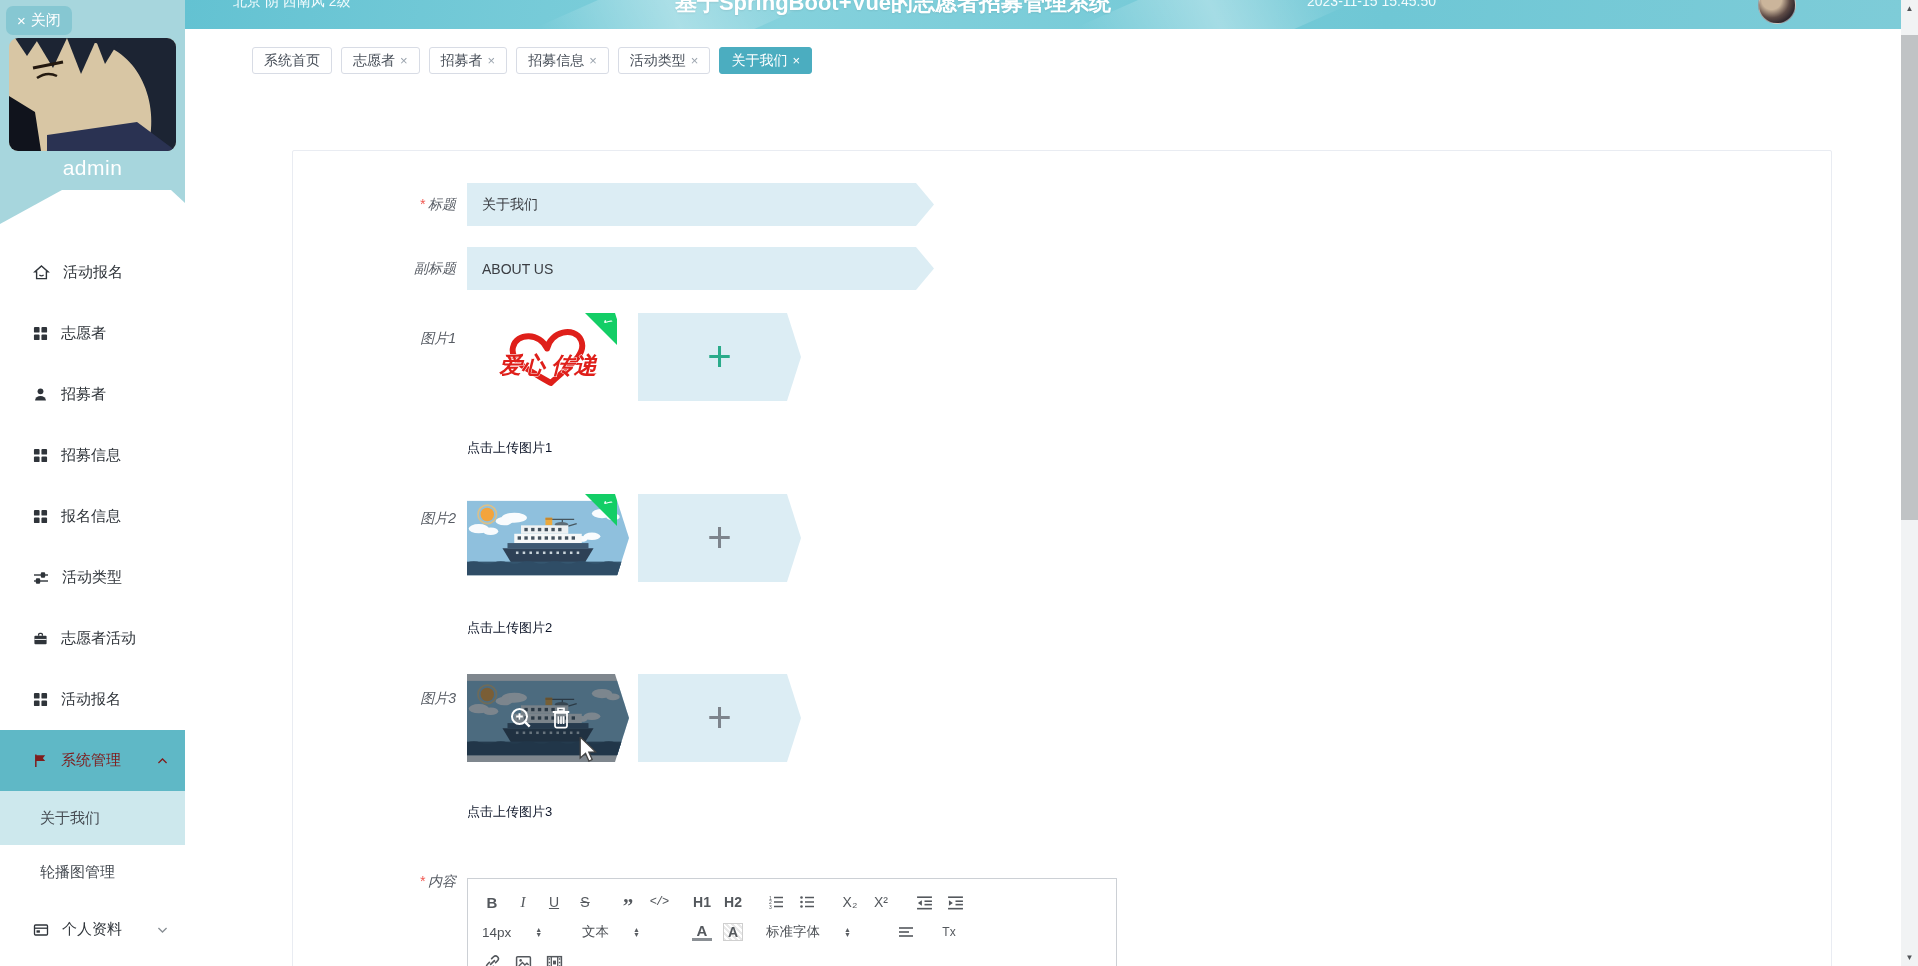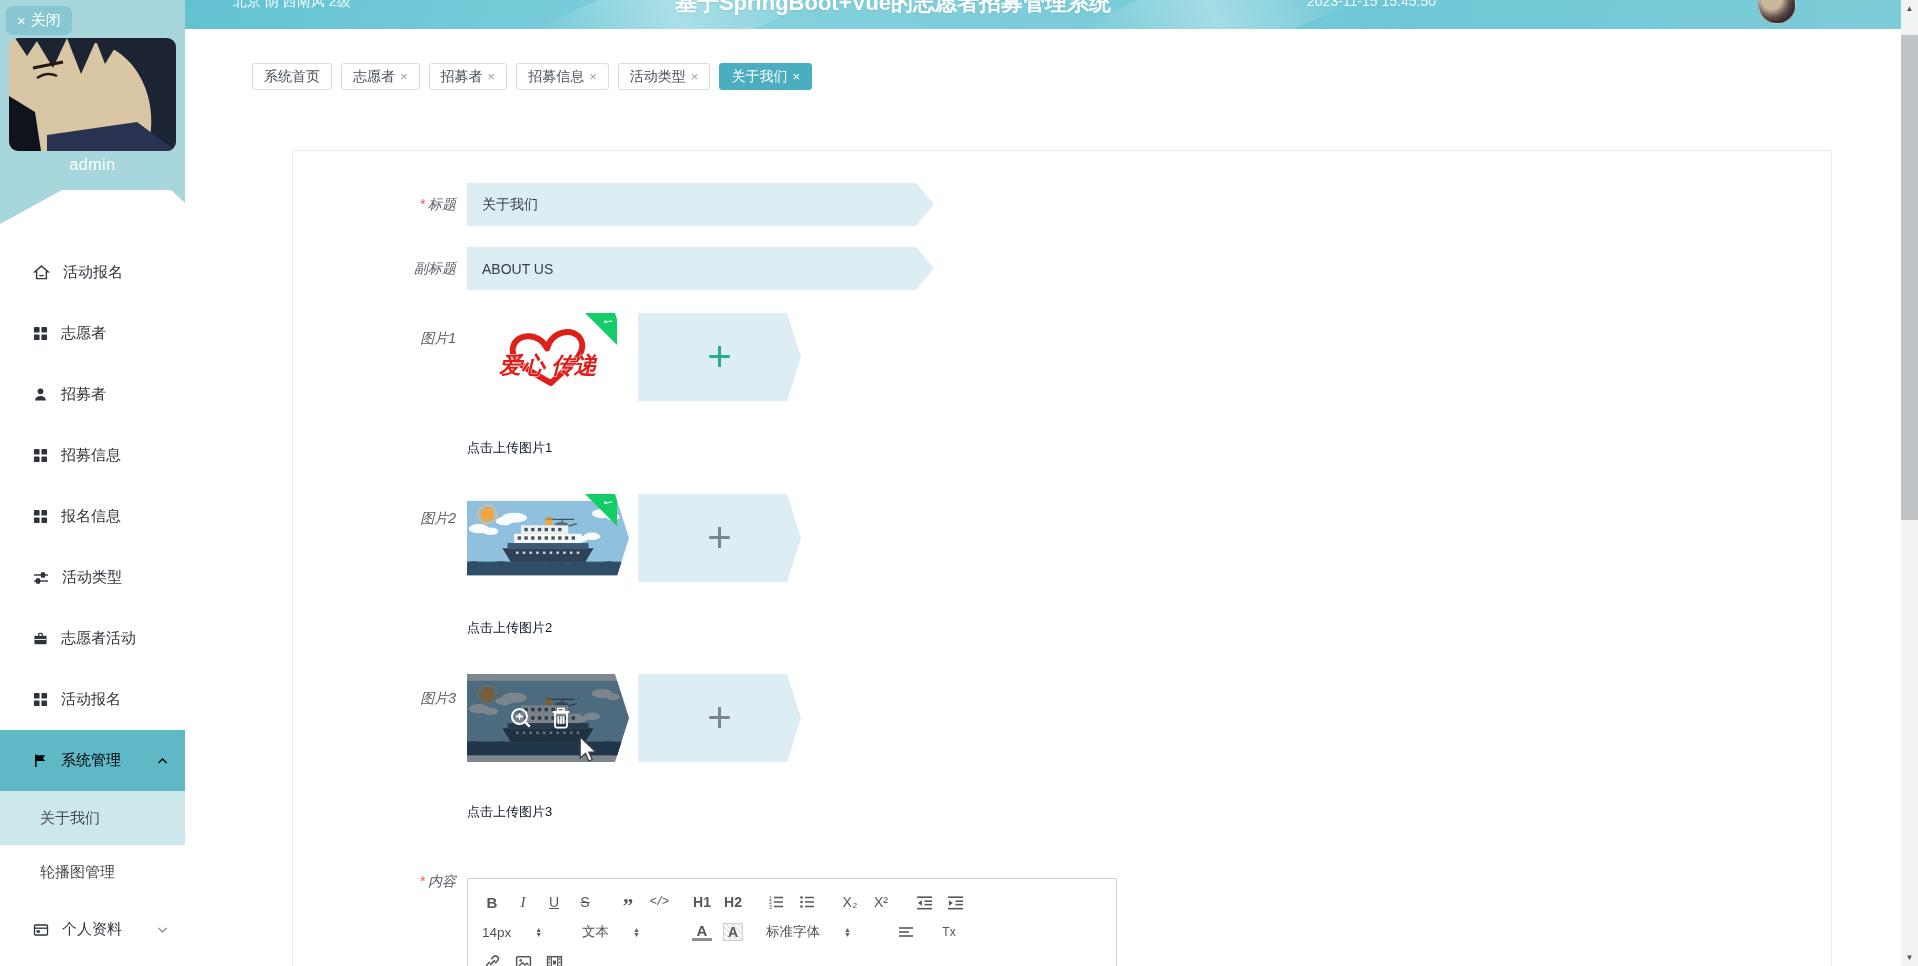--- a/index.html
+++ b/index.html
@@ -4,45 +4,45 @@
 <style>
   * { margin:0; padding:0; box-sizing:border-box; }
   html,body { width:1918px; height:966px; overflow:hidden; }
   body { font-family:"Liberation Sans", sans-serif; background:#fff; position:relative; }
 
   
   .sidebar { position:absolute; left:0; top:0; width:185px; height:966px; background:#a7d6dd; z-index:6; }
   .close-btn { position:absolute; left:6px; top:6px; background:#86c7d2; color:#fff; border-radius:7px;
     padding:5px 11px; font-size:15px; display:flex; align-items:center; gap:5px; cursor:pointer; z-index:9; }
   .avatar-box { position:absolute; left:9px; top:38px; width:167px; height:113px; border-radius:9px; overflow:hidden; }
-  .admin-name { position:absolute; top:156px; left:0; width:185px; text-align:center; color:#fff; font-size:16px; letter-spacing:.5px; }
+  .admin-name { position:absolute; top:156px; left:0; width:185px; text-align:center; color:#fff; font-size:21px; letter-spacing:.5px; }
   .menu-panel { position:absolute; left:0; top:190px; width:185px; height:776px; background:#fff;
     clip-path:polygon(0 34px, 62px 0, 171px 0, 185px 13px, 185px 776px, 0 776px); }
   .menu-list { padding-top:52px; }
   .m-item { height:61px; display:flex; align-items:center; padding-left:33px; gap:13px; font-size:15px;
     color:#2f343a; position:relative; cursor:pointer; }
   .m-item svg { flex:0 0 auto; }
-  .m-item.parent-active { background:#5fb8c6; color:#000000; }
+  .m-item.parent-active { background:#5fb8c6; color:#7f1d1d; }
   .sub-item { height:54px; display:flex; align-items:center; padding-left:40px; font-size:15px; color:#454b52; cursor:pointer; }
   .sub-item.active { background:#cde8ed; }
   .chev { position:absolute; right:16px; top:50%; transform:translateY(-50%); }
 
   
   .main { position:absolute; left:185px; top:0; right:17px; height:966px; background:#fff; }
   .topband { position:absolute; left:0; top:0; width:100%; height:29px; overflow:hidden;
     background:linear-gradient(100deg,#63c2d2,#84d1dc 35%,#6fc7d5 70%,#7eccd8); }
   .streak { position:absolute; width:260px; height:90px; background:linear-gradient(90deg,rgba(255,255,255,0),rgba(255,255,255,.35),rgba(255,255,255,0)); transform:rotate(-24deg); top:-30px; }
   .band-title { position:absolute; top:-12px; left:0; width:100%; padding-right:300px; text-align:center;
     font-size:22px; font-weight:bold; color:#fff; text-shadow:0 1px 2px rgba(0,0,0,.08); white-space:nowrap; }
   .band-weather { position:absolute; top:-7px; left:48px; font-size:14px; color:#f2fbfd; white-space:nowrap; }
   .band-date { position:absolute; top:-7px; left:1122px; font-size:14px; color:#f2fbfd; white-space:nowrap; }
   .band-avatar { position:absolute; left:1573px; top:-14px; width:38px; height:38px; border-radius:50%;
     background:radial-gradient(circle at 35% 35%, #cbb59b 0 30%, #5d4a45 55%, #221d26 80%); border:1px solid rgba(255,255,255,.5); }
 
-  .tabbar { position:absolute; left:67px; top:63px; display:flex; gap:9px;align-items:flex-end; }
+  .tabbar { position:absolute; left:67px; top:47px; display:flex; gap:9px;align-items:flex-end; }
   .tab { height:27px; display:flex; align-items:center; gap:3px; padding:0 11px; background:#fff;
     border:1px solid #d8dce5; border-radius:3px; font-size:14px; color:#49505a; cursor:pointer; white-space:nowrap; }
   .tab .x { color:#9aa3ad; font-size:13px; margin-left:2px; }
   .tab.active { background:#4badc0; border-color:#4badc0; color:#fff; }
   .tab.active .x { color:#fff; }
 
   
   .card { position:absolute; left:107px; top:150px; width:1540px; height:830px; background:#fff;
     border:1px solid #e9ecf2; border-radius:2px; }
   .f-label { position:absolute; left:20px; width:143px; text-align:right; font-size:14px; color:#565b63; line-height:16px; white-space:nowrap;font-style:italic; }

